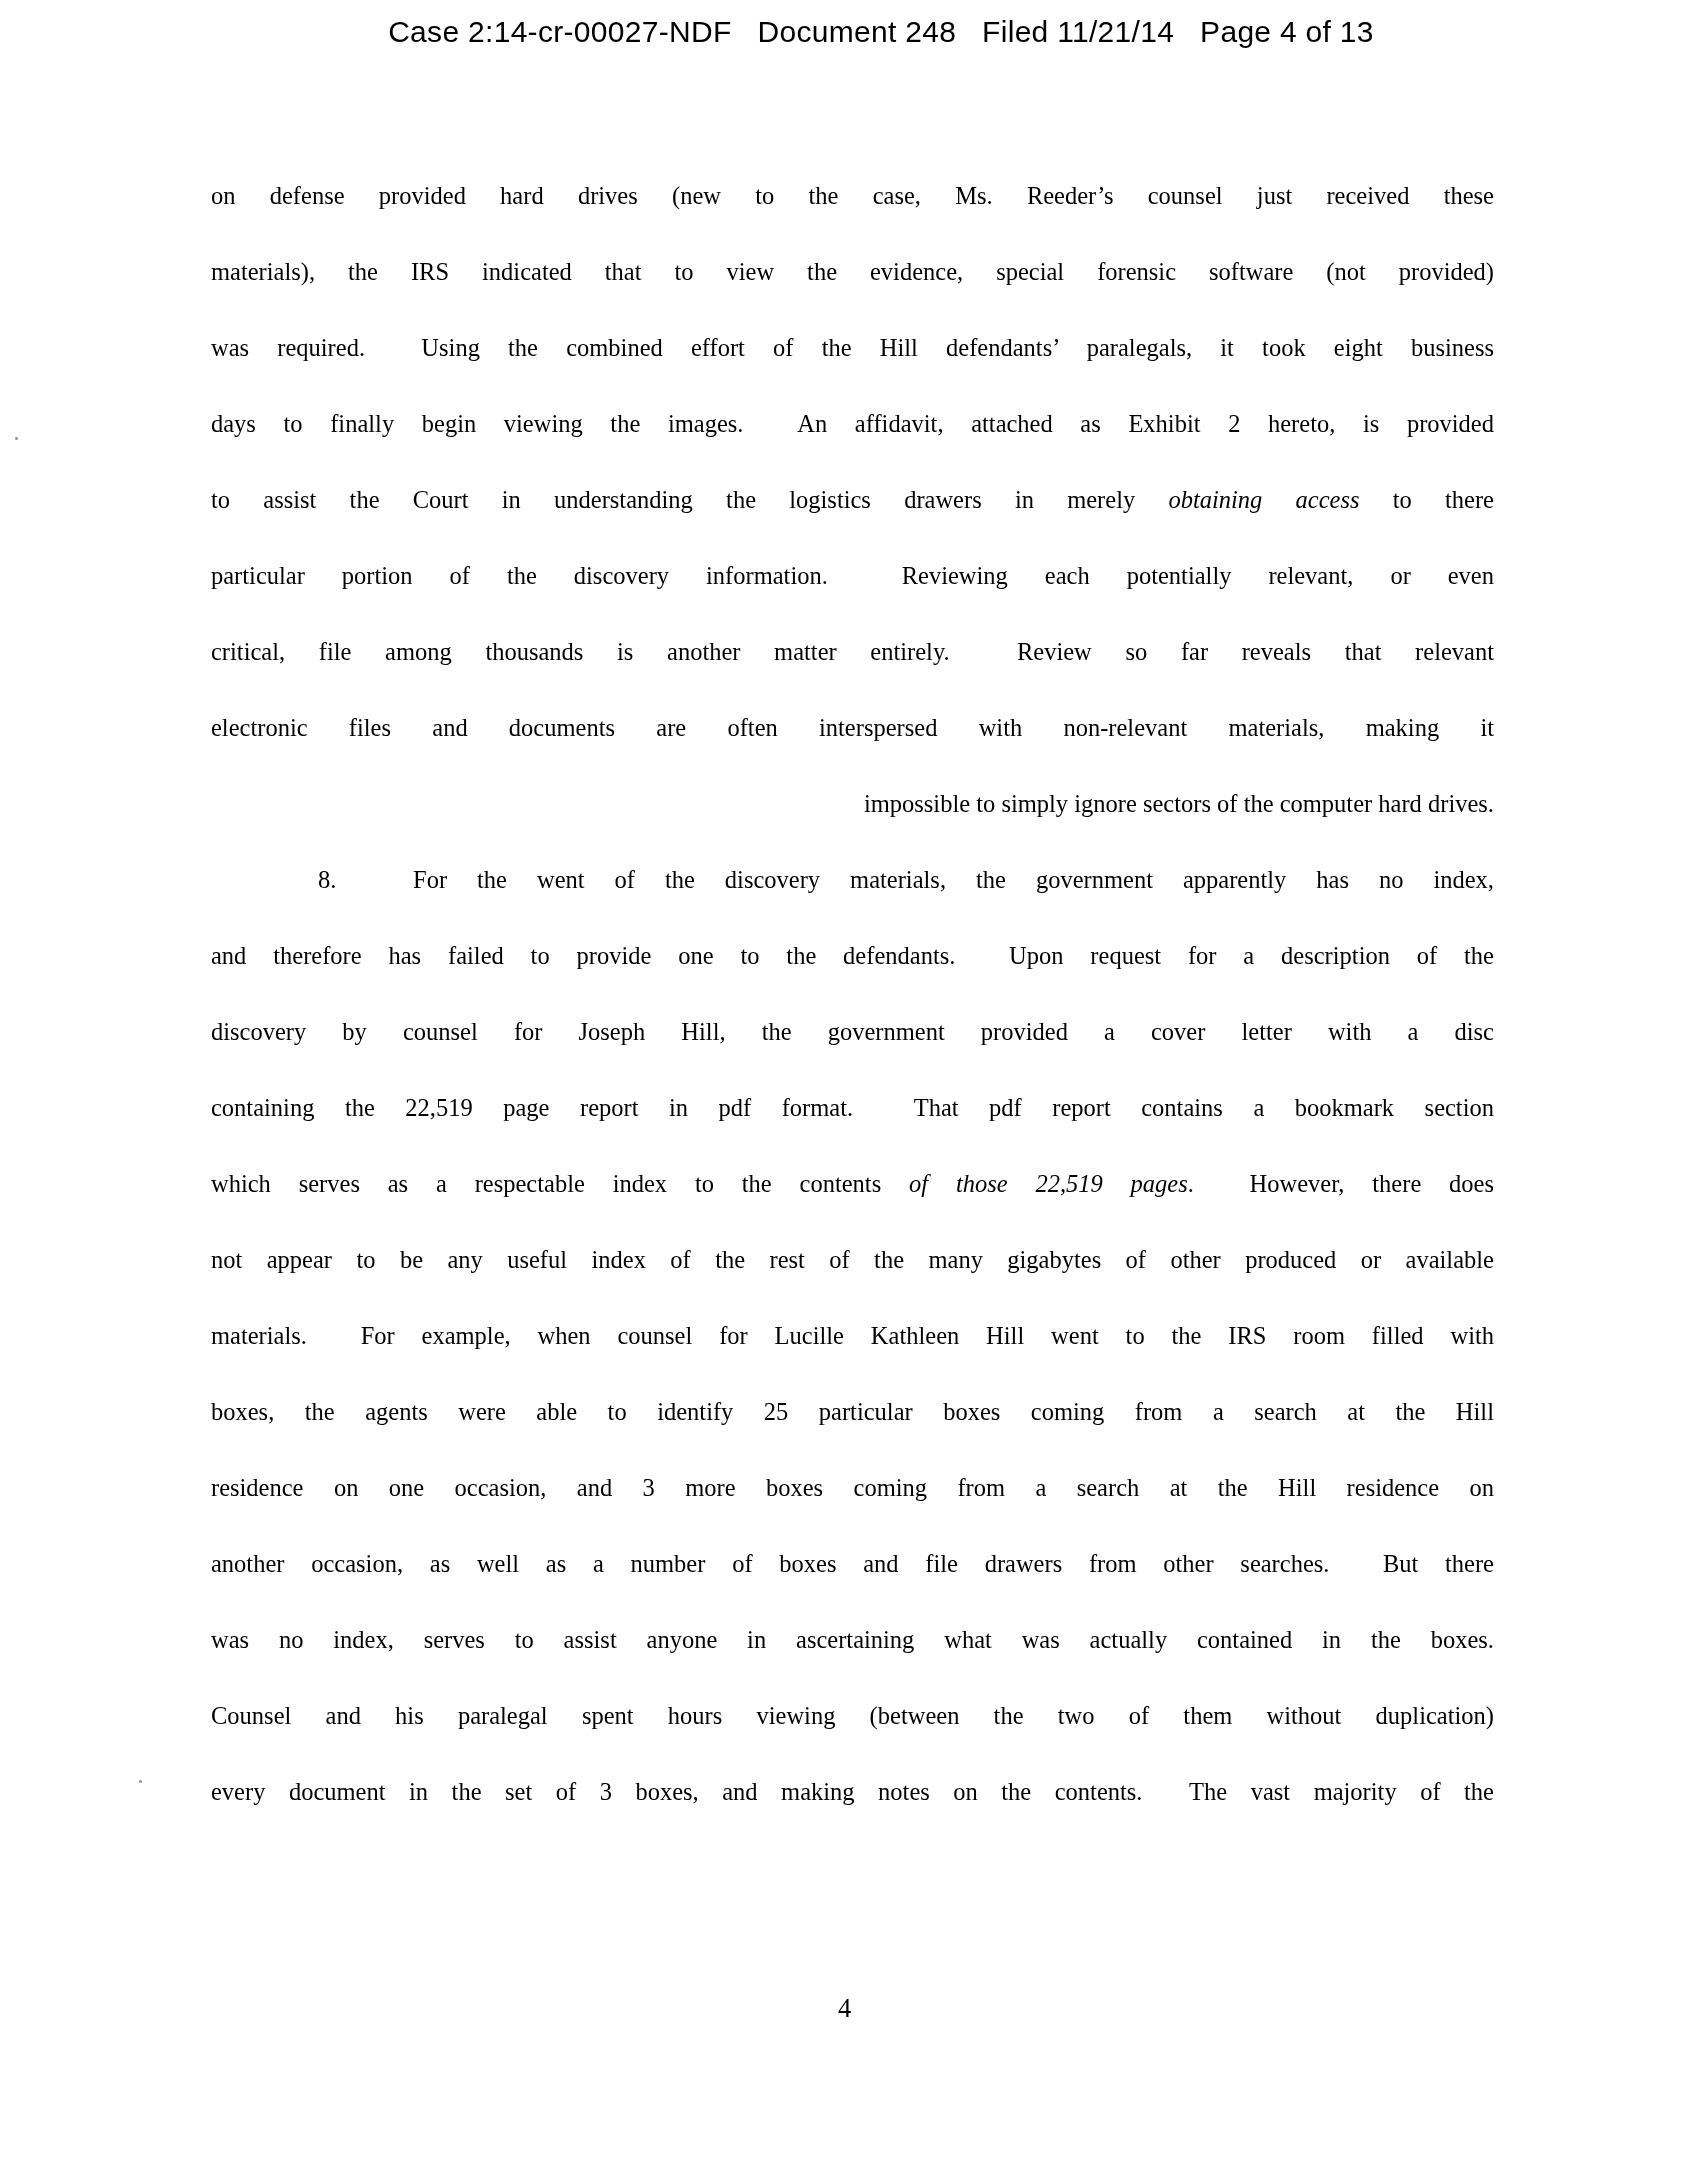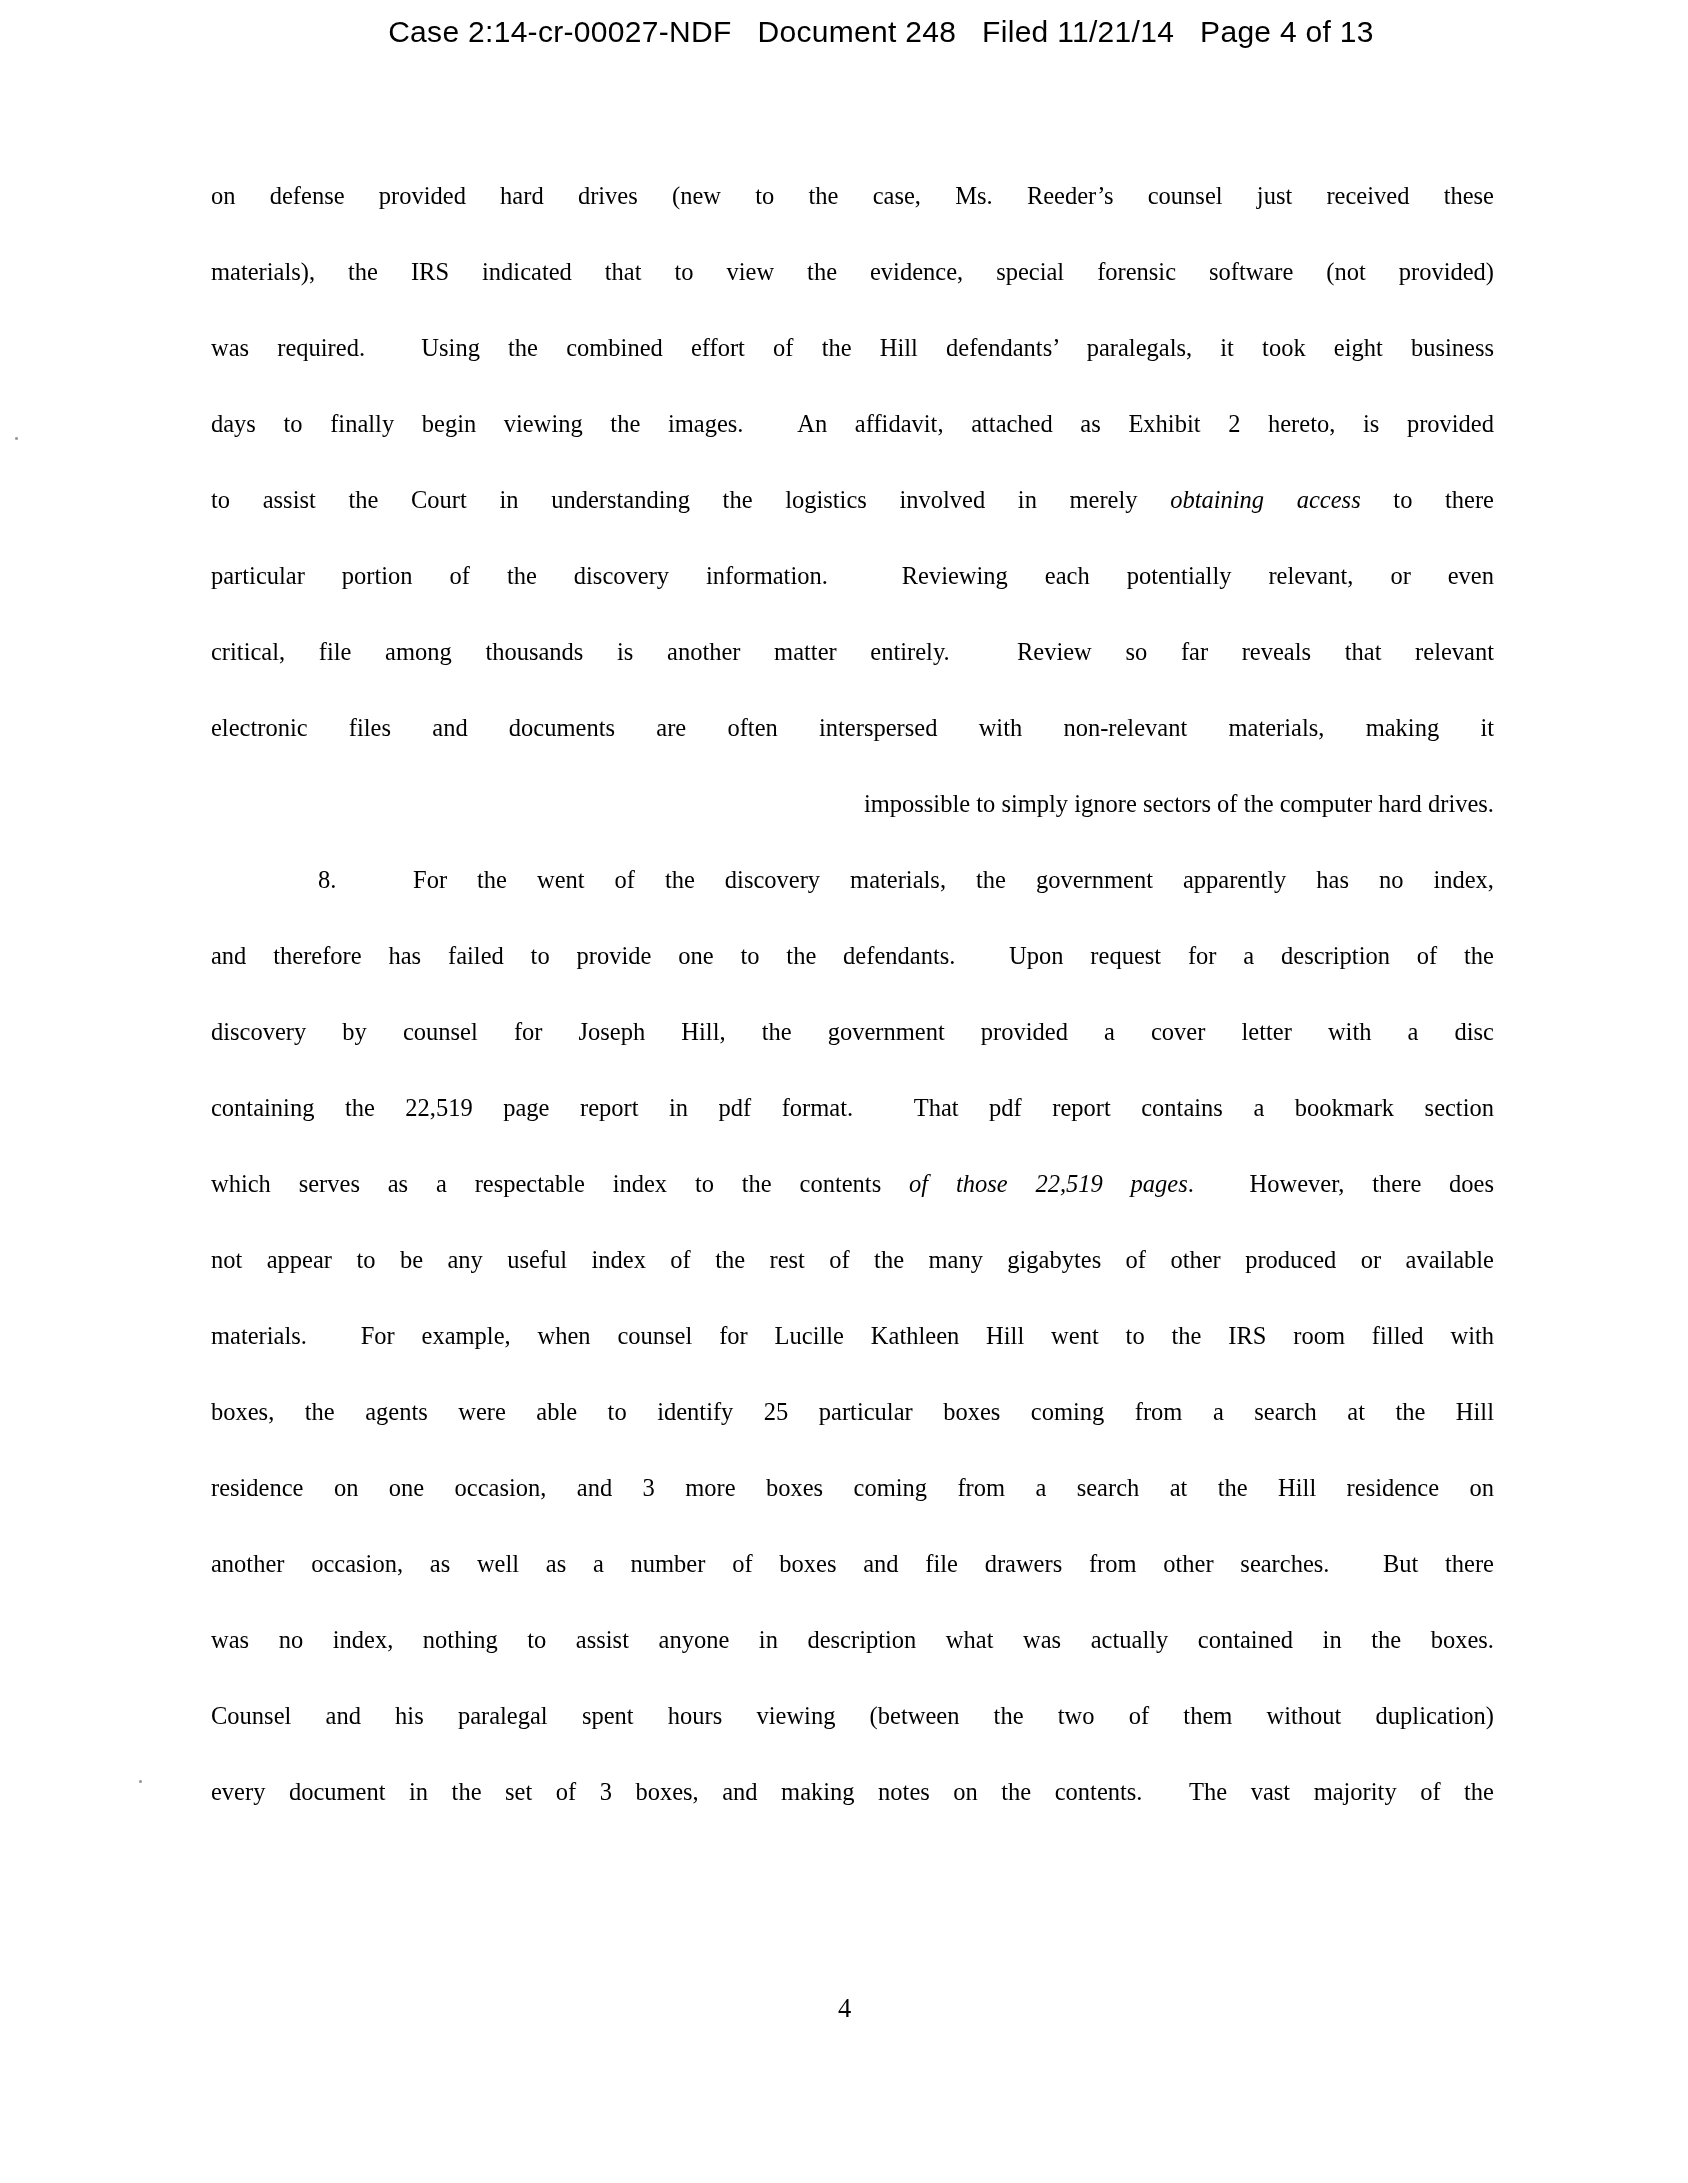--- a/index.html
+++ b/index.html
@@ -76,36 +76,36 @@
 <body>
 
 <div class="page">
   <div class="case-header">Case 2:14-cr-00027-NDF   Document 248   Filed 11/21/14   Page 4 of 13</div>
 
   <div class="doc-body">
       <div class="line just"><span>on defense provided hard drives (new to the case, Ms. Reeder’s counsel just received these</span></div>
       <div class="line just"><span>materials), the IRS indicated that to view the evidence, special forensic software (not provided)</span></div>
       <div class="line just"><span>was required.&nbsp; Using the combined effort of the Hill defendants’ paralegals, it took eight business</span></div>
       <div class="line just"><span>days to finally begin viewing the images.&nbsp; An affidavit, attached as Exhibit 2 hereto, is provided</span></div>
-      <div class="line just"><span>to assist the Court in understanding the logistics involved in merely </span><span class="italic">obtaining access</span><span> to there</span></div>
+      <div class="line just"><span>to assist the Court in understanding the logistics drawers in merely </span><span class="italic">obtaining access</span><span> to there</span></div>
       <div class="line just"><span>particular portion of the discovery information.&nbsp; Reviewing each potentially relevant, or even</span></div>
       <div class="line just"><span>critical, file among thousands is another matter entirely.&nbsp; Review so far reveals that relevant</span></div>
       <div class="line just"><span>electronic files and documents are often interspersed with non-relevant materials, making it</span></div>
       <div class="line"><span>impossible to simply ignore sectors of the computer hard drives.</span></div>
       <div class="line just"><span class="pnum">8.</span><span>For the went of the discovery materials, the government apparently has no index,</span></div>
       <div class="line just"><span>and therefore has failed to provide one to the defendants.&nbsp; Upon request for a description of the</span></div>
       <div class="line just"><span>discovery by counsel for Joseph Hill, the government provided a cover letter with a disc</span></div>
       <div class="line just"><span>containing the 22,519 page report in pdf format.&nbsp; That pdf report contains a bookmark section</span></div>
       <div class="line just"><span>which serves as a respectable index to the contents </span><span class="italic">of those 22,519 pages</span><span>.&nbsp; However, there does</span></div>
       <div class="line just"><span>not appear to be any useful index of the rest of the many gigabytes of other produced or available</span></div>
       <div class="line just"><span>materials.&nbsp; For example, when counsel for Lucille Kathleen Hill went to the IRS room filled with</span></div>
       <div class="line just"><span>boxes, the agents were able to identify 25 particular boxes coming from a search at the Hill</span></div>
       <div class="line just"><span>residence on one occasion, and 3 more boxes coming from a search at the Hill residence on</span></div>
       <div class="line just"><span>another occasion, as well as a number of boxes and file drawers from other searches.&nbsp; But there</span></div>
-      <div class="line just"><span>was no index, nothing to assist anyone in description what was actually contained in the boxes.</span></div>
+      <div class="line just"><span>was no index, serves to assist anyone in ascertaining what was actually contained in the boxes.</span></div>
       <div class="line just"><span>Counsel and his paralegal spent hours viewing (between the two of them without duplication)</span></div>
       <div class="line just"><span>every document in the set of 3 boxes, and making notes on the contents.&nbsp; The vast majority of the</span></div>
     </div>
 
   <div class="page-number">4</div>
 
   <div class="scan-artifact artifact-1"></div>
   <div class="scan-artifact artifact-2"></div>
 </div>
 

